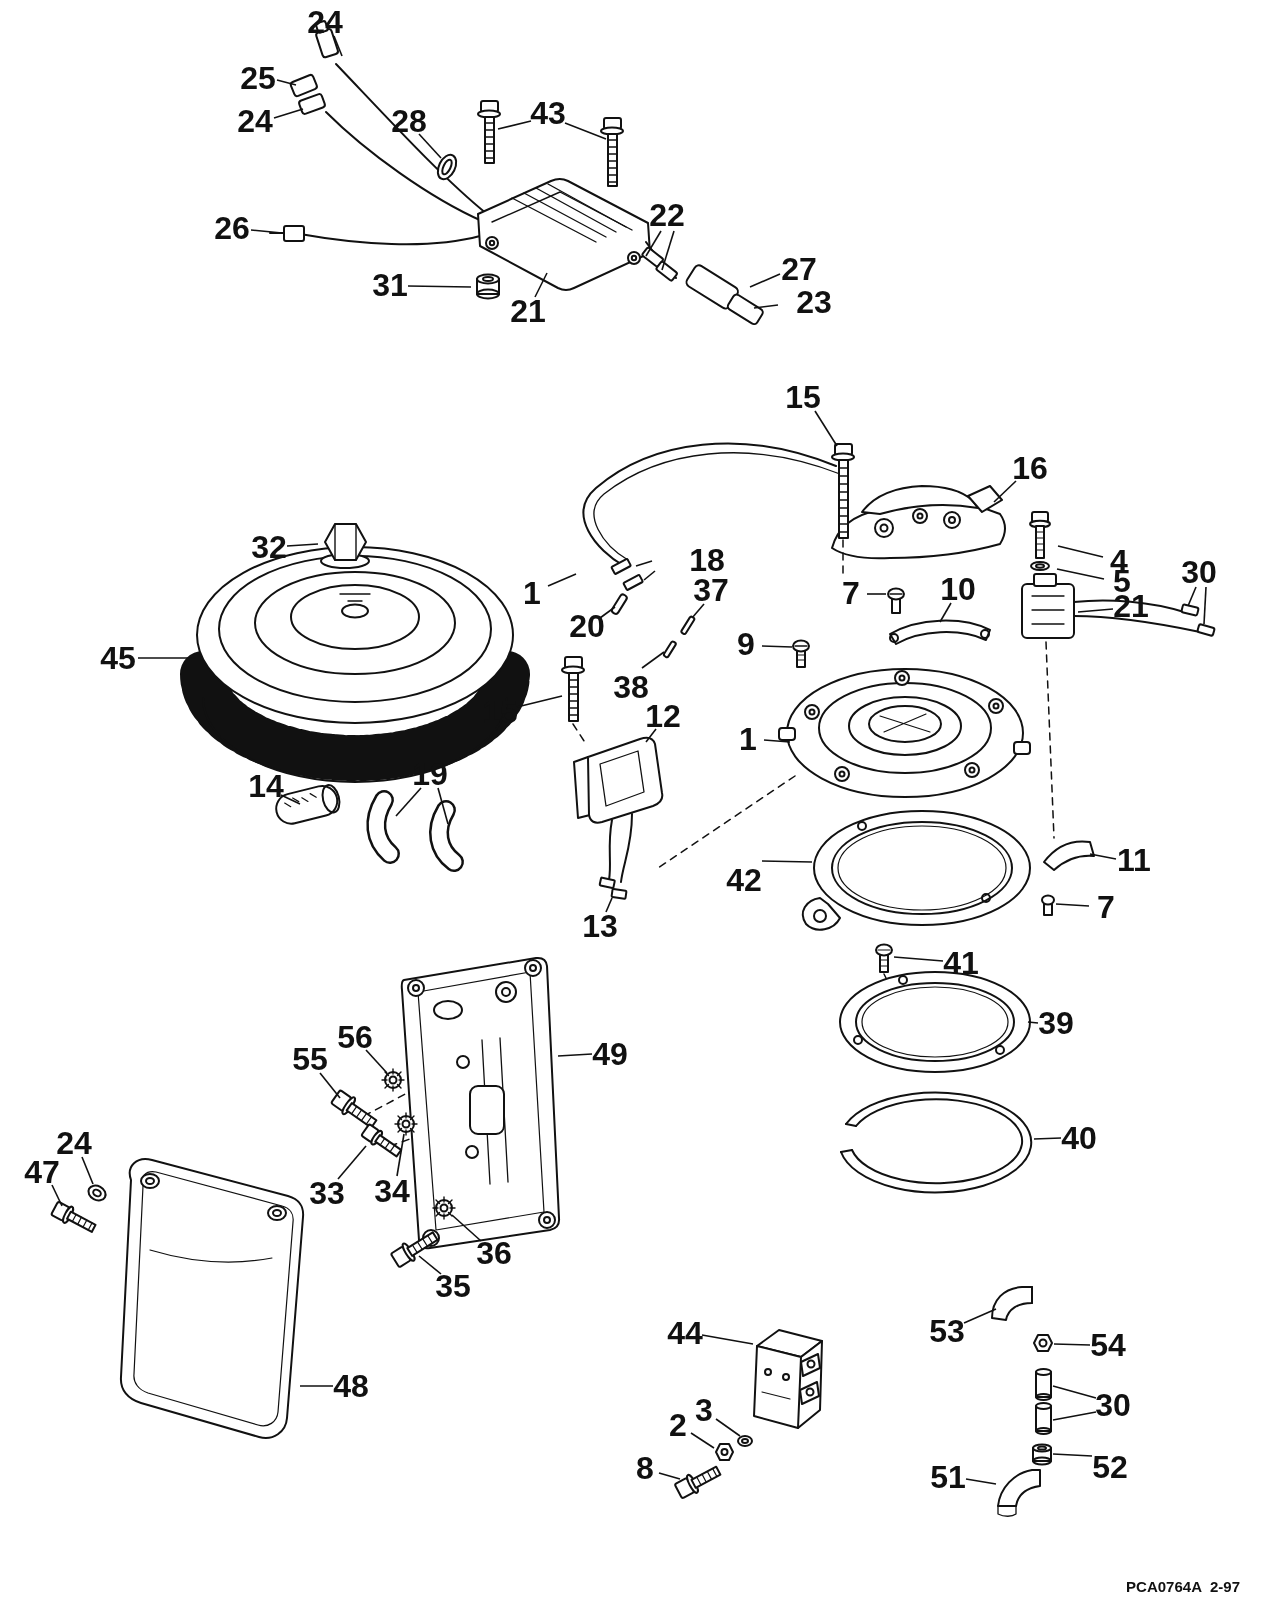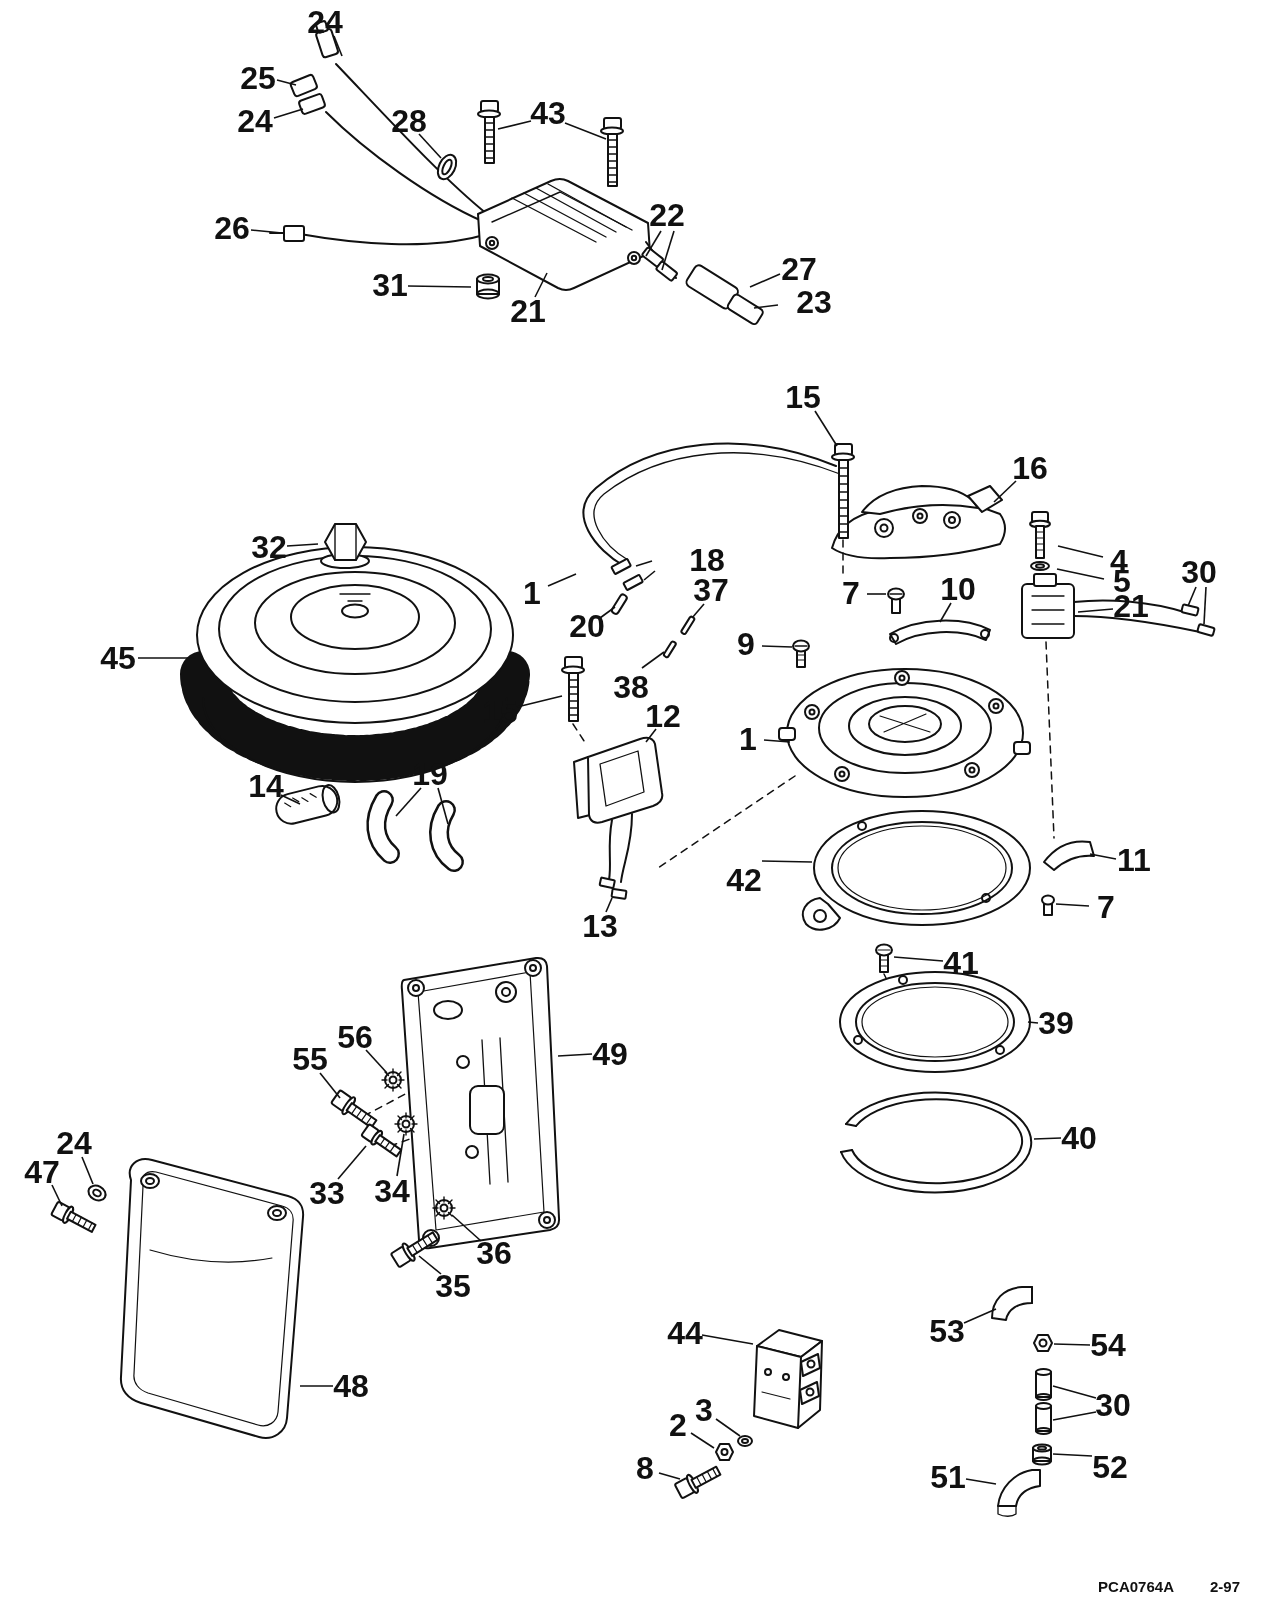--- a/index.html
+++ b/index.html
@@ -3,21 +3,21 @@
 <meta charset="utf-8">
 <style>
   html,body{margin:0;padding:0;background:#fff;}
   .stage{position:relative;width:1280px;height:1607px;background:#fff;color:#111;
          font-family:"Liberation Sans",sans-serif;overflow:hidden;}
   .art{position:absolute;left:0;top:0;}
   .callout-layer{position:absolute;left:0;top:0;width:100%;height:100%;pointer-events:none;}
   .callout{position:absolute;transform:translate(-50%,-50%);font-weight:bold;font-size:32px;
            color:#111;white-space:nowrap;}
   .footer-code{position:absolute;right:40px;bottom:12px;font-size:15px;font-weight:bold;
-               color:#111;display:flex;gap:36px;}
+               color:#111;display:flex;gap:8px;}
 </style>
 </head>
 <body>
 
 <div class="stage" style="background: rgb(255, 255, 255); color: rgb(17, 17, 17);">
 
   <svg class="art" width="1280" height="1607" viewBox="0 0 1280 1607" xmlns="http://www.w3.org/2000/svg">
     <g stroke="#111" stroke-width="2" fill="none" stroke-linecap="round" stroke-linejoin="round">
 
       <g>

